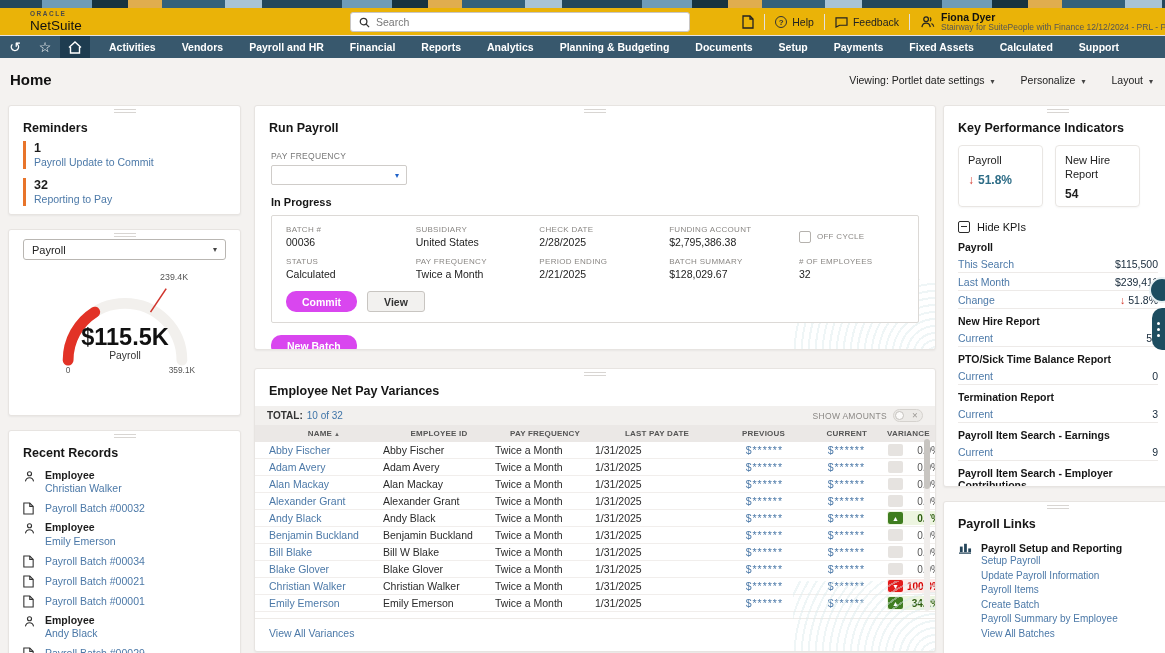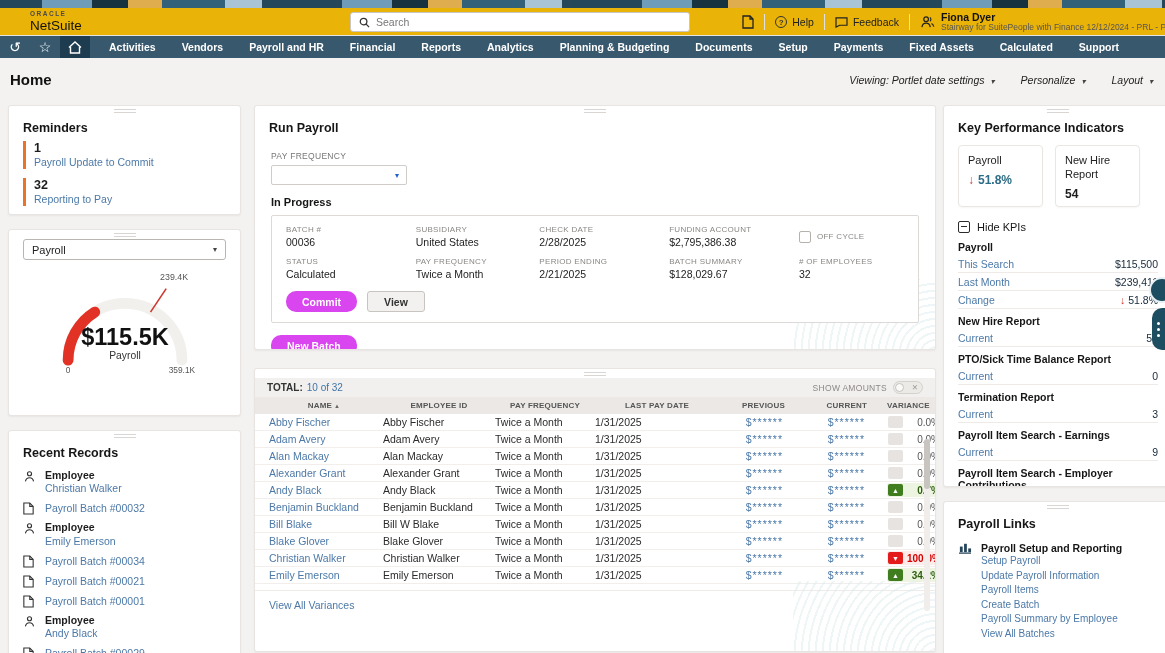--- a/index.html
+++ b/index.html
@@ -36,21 +36,21 @@
   .nav-glyph { width:30px; height:22px; display:flex; align-items:center; justify-content:center;
     color:#fff; font-size:14px; cursor:pointer; }
   .nav-glyph.home-active { background:#1e3c50; }
   .nav-items { display:flex; align-items:center; margin-left:6px; }
   .nav-item { color:#fff; font-size:10.5px; font-weight:bold; padding:0 13px; cursor:pointer; white-space:nowrap; }
 
   
   .page-head { position:absolute; left:0; top:58px; width:1165px; height:40px; }
   .page-title { position:absolute; left:10px; top:13px; font-size:15px; font-weight:bold; color:#111; }
   .page-controls { position:absolute; right:12px; top:16px; display:flex; gap:26px; font-size:10.5px; color:#222; }
-  .pc-item { cursor:pointer; white-space:nowrap;font-style:italic; }
+  .pc-item { cursor:pointer; white-space:nowrap; }
   .caret { font-size:8px; color:#444; margin-left:6px; }
 
   
   .portlet { position:absolute; background:#fff; border:1px solid #e7e4e1; border-radius:3px;
     box-shadow:0 1px 2px rgba(0,0,0,.05); overflow:hidden; }
   .handle { width:22px; height:4px; margin:3px auto 0; border-top:1px solid #d8d5d2; border-bottom:1px solid #d8d5d2; }
   .p-title { font-size:12.5px; font-weight:bold; color:#161616; padding:8px 14px 6px; }
   .deco { position:absolute; right:-8px; bottom:-10px; width:150px; height:80px; opacity:.45; pointer-events:none;
     background:repeating-radial-gradient(circle at 95% 95%, #dbeaec 0 2px, transparent 2px 7px); }
 
@@ -450,20 +450,21 @@
     </div>
   </div>
   <div class="nb-row">
     <button class="btn-blue">New Batch</button>
   </div>
 </section>
 
 <section class="portlet" id="variances">
   <div class="handle"></div>
   <div class="deco"></div>
+  <div class="p-title">Employee Net Pay Variances</div>
   <div class="v-total">
     <span class="v-total-label">TOTAL:</span>
     <span class="v-total-val">10 of 32</span>
     <span class="v-total-right">
       <span class="show-amounts">SHOW AMOUNTS</span>
       <span class="toggle">
         <span class="knob"></span>
         <span class="x">✕</span>
       </span>
     </span>

